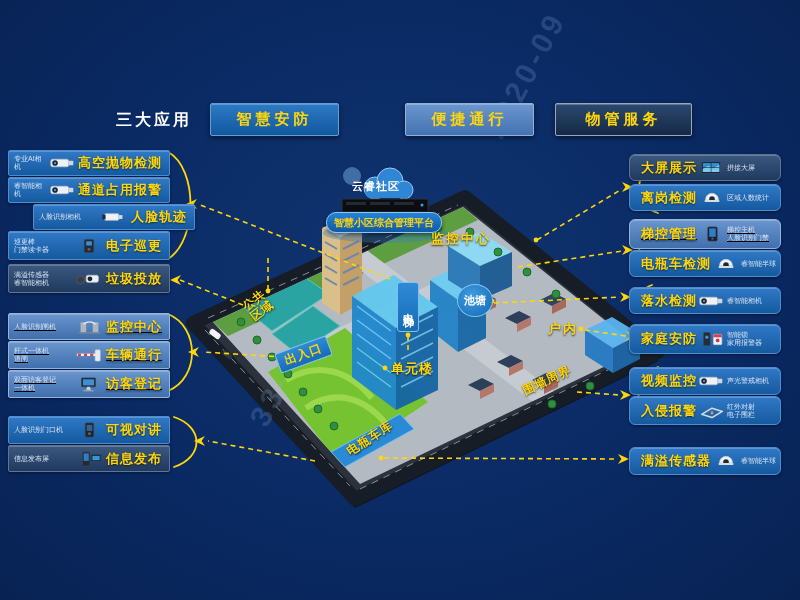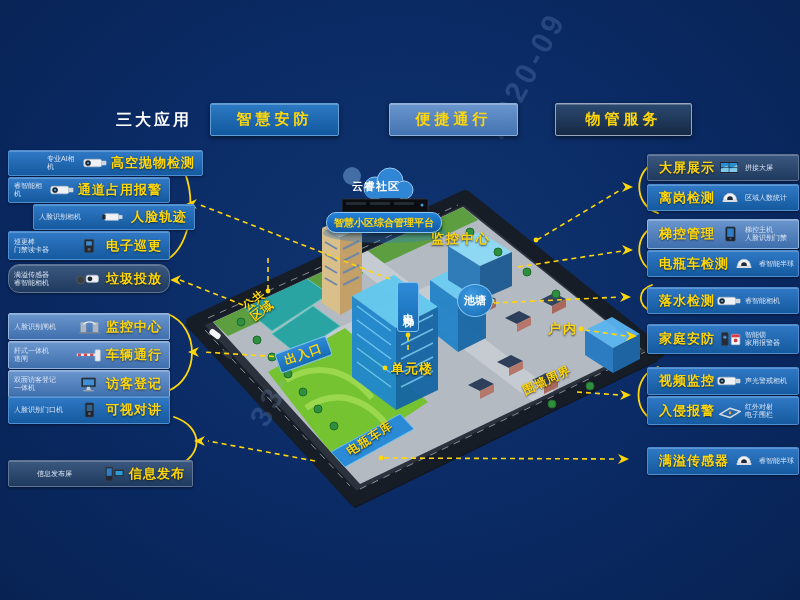--- a/index.html
+++ b/index.html
@@ -13,31 +13,31 @@
       pointer-events:none;}
   
   .app-title{position:absolute;left:116px;top:110px;z-index:6;color:#fff;
              font-size:16px;font-weight:bold;letter-spacing:3px;}
   .app-btn{position:absolute;top:103px;height:31px;z-index:6;border-radius:2px;
            color:#ffd60a;font-weight:bold;font-size:15px;letter-spacing:4px;
            display:flex;align-items:center;justify-content:center;cursor:pointer;
            box-shadow:0 2px 5px rgba(0,0,0,.5), inset 0 1px 0 rgba(255,255,255,.25);}
   .btn-security{left:210px;width:127px;background:linear-gradient(180deg,#2c7ac4,#12589e);
                 border:1px solid #5f9fd6;}
-  .btn-access{left:389px;width:127px;background:linear-gradient(180deg,#6b96ce,#4373b1);
+  .btn-access{left:405px;width:127px;background:linear-gradient(180deg,#6b96ce,#4373b1);
               border:1px solid #8fb2dd;}
   .btn-property{left:555px;width:135px;background:linear-gradient(180deg,#2b496f,#152945);
                 border:1px solid #9aa7bb;}
   
   .frow{position:absolute;display:flex;align-items:center;border-radius:2px;z-index:5;
         box-shadow:0 1px 3px rgba(0,0,0,.45), inset 0 1px 0 rgba(255,255,255,.22);cursor:pointer;}
   .side-left{left:8px;width:160px;}
-  .side-right{left:647px;width:150px;}
+  .side-right{left:629px;width:150px;border-radius:6px;}
   .theme-security{background:linear-gradient(180deg,#3079c6,#155a9f);border:1px solid #4e8ed0;}
-  .theme-access{background:linear-gradient(180deg,#6b96ce,#3f6fad);border:1px solid #93b4de;}
+  .theme-access{background:linear-gradient(180deg,#6b96ce,#3f6fad);border:1px solid #93b4de;text-decoration:underline;}
   .theme-property{background:linear-gradient(180deg,#3b5880,#1f3a5e);border:1px solid #5f7596;}
   .dev{font-size:7px;line-height:8px;color:#d9e4f3;width:57px;padding-left:5px;
        white-space:pre-line;}
   .side-right .dev{width:54px;padding-left:0;padding-right:3px;}
   .ficon{flex:1;display:flex;justify-content:center;align-items:center;}
   .flabel{font-size:13px;font-weight:bold;color:#ffd60a;padding-right:7px;white-space:nowrap;
           text-shadow:0 1px 2px rgba(0,0,0,.55);letter-spacing:1px;}
   .side-right .flabel{padding-right:0;padding-left:11px;}
   
   .mlabel{position:absolute;z-index:4;color:#ffd60a;font-weight:bold;
@@ -253,21 +253,21 @@
 
   <div class="wm" style="left:478px;top:128px;">2020-09</div>
   <div class="wm" style="left:243px;top:416px;">33-</div>
 
   <div class="app-title">三大应用</div>
   <div class="app-btn btn-security">智慧安防</div>
   <div class="app-btn btn-access">便捷通行</div>
   <div class="app-btn btn-property">物管服务</div>
 
   <div id="left-col">
-      <div class="frow theme-security side-left" style="top: 150px; height: 24px; padding-left: 33px;">
+      <div class="frow theme-security side-left" style="top: 150px; height: 24px;">
         <span class="dev">专业AI相机</span>
         <span class="ficon">
           <svg width="30" height="18" viewBox="0 0 32 18">
             <rect x="3" y="5" width="19" height="8" rx="2" fill="#eef1f5" stroke="#b9c2cc" stroke-width="0.8"></rect>
             <circle cx="7.5" cy="9" r="3" fill="#1d2530"></circle>
             <circle cx="7.5" cy="9" r="1.2" fill="#4aa3e0"></circle>
             <rect x="22" y="6.5" width="5" height="5" rx="1" fill="#cfd6dd"></rect>
           </svg>
         </span>
         <span class="flabel">高空抛物检测</span>
@@ -300,21 +300,21 @@
 门禁读卡器</span>
         <span class="ficon">
           <svg width="30" height="18" viewBox="0 0 32 18">
             <rect x="11" y="2" width="10" height="14" rx="1.5" fill="#232a34" stroke="#3c4654" stroke-width="0.8"></rect>
             <rect x="13" y="4" width="6" height="4.5" fill="#3f8fd6"></rect>
             <circle cx="16" cy="12.5" r="1.6" fill="#55606e"></circle>
           </svg>
         </span>
         <span class="flabel">电子巡更</span>
       </div>
-      <div class="frow theme-property side-left" style="top: 264px; height: 27px; border-radius: 11px;">
+      <div class="frow theme-property side-left" style="top: 264px; height: 27px;">
         <span class="dev">满溢传感器
 睿智能相机</span>
         <span class="ficon">
           <svg width="30" height="18" viewBox="0 0 32 18">
             <circle cx="7" cy="10" r="4.2" fill="#3a3f46" stroke="#565c66" stroke-width="0.8"></circle>
             <rect x="13" y="5" width="13" height="7.5" rx="2" fill="#eef1f5" stroke="#b9c2cc" stroke-width="0.8"></rect>
             <circle cx="17" cy="8.8" r="2.6" fill="#1d2530"></circle>
           </svg>
         </span>
         <span class="flabel">垃圾投放</span>
@@ -351,32 +351,32 @@
         <span class="ficon">
           <svg width="30" height="18" viewBox="0 0 32 18">
             <rect x="8" y="2.5" width="15" height="9.5" rx="1" fill="#1d242e" stroke="#3a4452" stroke-width="0.8"></rect>
             <rect x="9.5" y="4" width="12" height="6.5" fill="#3f8fd6"></rect>
             <path d="M14,12 L17,12 L18,15.5 L13,15.5 Z" fill="#c8cfd6"></path>
             <rect x="10" y="15.5" width="11" height="1.4" fill="#9aa3ad"></rect>
           </svg>
         </span>
         <span class="flabel">访客登记</span>
       </div>
-      <div class="frow theme-security side-left" style="top: 396px; height: 26px; align-items: center;">
+      <div class="frow theme-security side-left" style="top: 416px; height: 26px; align-items: center;">
         <span class="dev">人脸识别门口机</span>
         <span class="ficon">
           <svg width="30" height="18" viewBox="0 0 32 18">
             <rect x="12" y="1.5" width="9" height="15" rx="1.2" fill="#20252d" stroke="#39424f" stroke-width="0.8"></rect>
             <rect x="13.5" y="3.5" width="6" height="6.5" fill="#33638f"></rect>
             <circle cx="16.5" cy="13" r="1.5" fill="#5b6675"></circle>
           </svg>
         </span>
         <span class="flabel">可视对讲</span>
       </div>
-      <div class="frow theme-property side-left" style="top: 460px; height: 25px; padding-left: 23px;">
+      <div class="frow theme-property side-left" style="top: 445px; height: 25px;">
         <span class="dev">信息发布屏</span>
         <span class="ficon">
           <svg width="30" height="18" viewBox="0 0 32 18">
             <rect x="9" y="1.5" width="8" height="15" rx="1" fill="#242a33" stroke="#3c4654" stroke-width="0.8"></rect>
             <rect x="10.3" y="3" width="5.4" height="8" fill="#2f7ec9"></rect>
             <rect x="18.5" y="4.5" width="10" height="7" rx="0.8" fill="#10151c" stroke="#3c4654" stroke-width="0.7"></rect>
             <rect x="19.6" y="5.6" width="7.8" height="4.8" fill="#2e9bd6"></rect>
           </svg>
         </span>
         <span class="flabel">信息发布</span>

